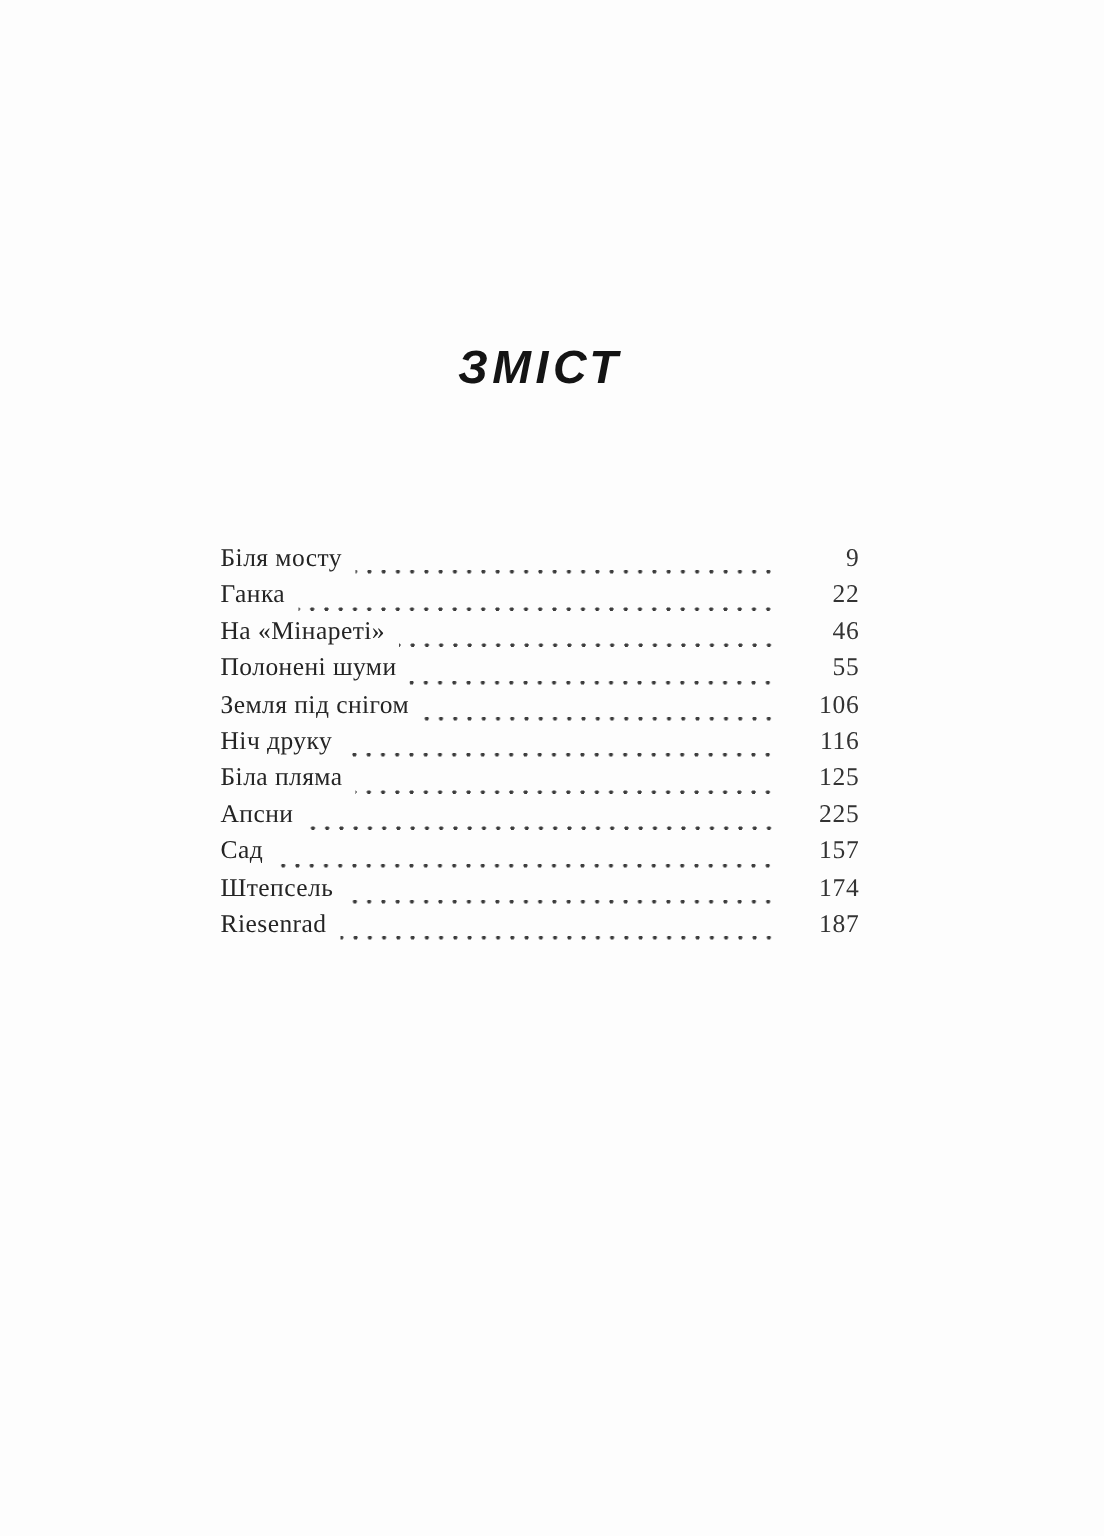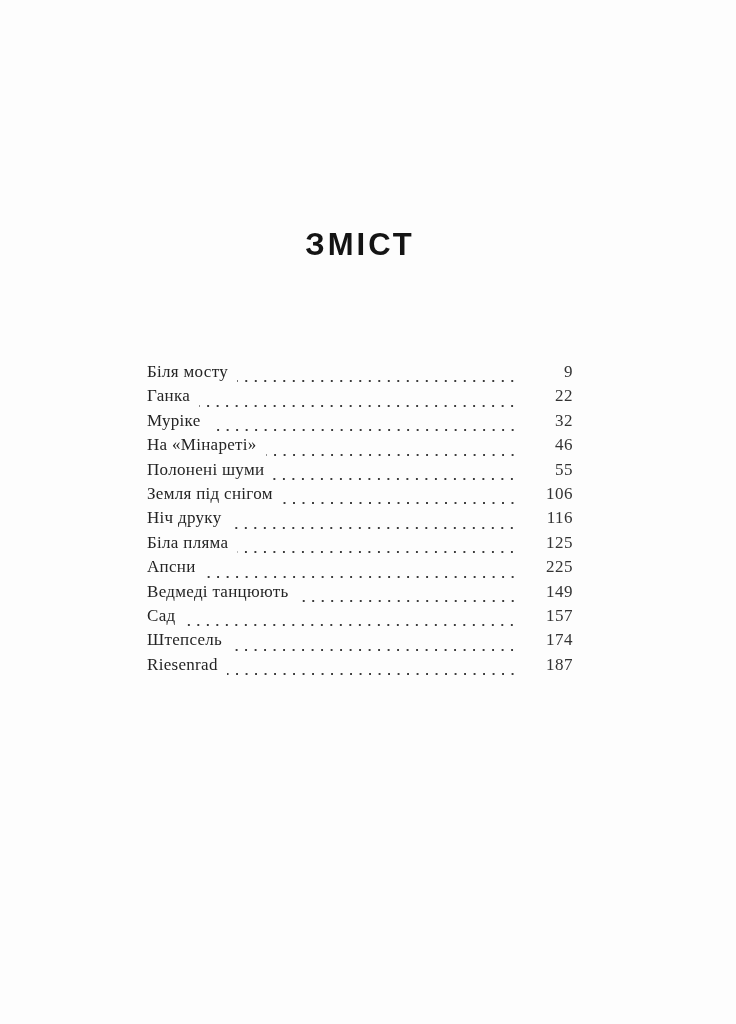--- a/index.html
+++ b/index.html
@@ -21,20 +21,21 @@
     left: 147px;
     width: 426px;
     margin: 0;
     text-align: center;
     font-family: "Liberation Sans", "DejaVu Sans", sans-serif;
     font-size: 31px;
     line-height: 31px;
     font-weight: 700;
     letter-spacing: 3px;
     color: #141414;
+    font-style: italic;
   }
   .toc {
     position: absolute;
     top: 360px;
     left: 147px;
     width: 426px;
   }
   .toc-row {
     display: flex;
     align-items: flex-end;
@@ -81,25 +82,20 @@
       <span class="toc-page">9</span>
     </div>
 
 
     <div class="toc-row">
       <span class="toc-title">Ганка</span>
       <span class="toc-dots"></span>
       <span class="toc-page">22</span>
     </div>
 
-    <div class="toc-row">
-      <span class="toc-title">Муріке</span>
-      <span class="toc-dots"></span>
-      <span class="toc-page">32</span>
-    </div>
 
     <div class="toc-row">
       <span class="toc-title">На «Мінареті»</span>
       <span class="toc-dots"></span>
       <span class="toc-page">46</span>
     </div>
 
     <div class="toc-row">
       <span class="toc-title">Полонені шуми</span>
       <span class="toc-dots"></span>
@@ -123,25 +119,20 @@
       <span class="toc-dots"></span>
       <span class="toc-page">125</span>
     </div>
 
     <div class="toc-row">
       <span class="toc-title">Апсни</span>
       <span class="toc-dots"></span>
       <span class="toc-page">225</span>
     </div>
 
-    <div class="toc-row">
-      <span class="toc-title">Ведмеді танцюють</span>
-      <span class="toc-dots"></span>
-      <span class="toc-page">149</span>
-    </div>
 
     <div class="toc-row">
       <span class="toc-title">Сад</span>
       <span class="toc-dots"></span>
       <span class="toc-page">157</span>
     </div>
 
 
     <div class="toc-row">
       <span class="toc-title">Штепсель</span>

